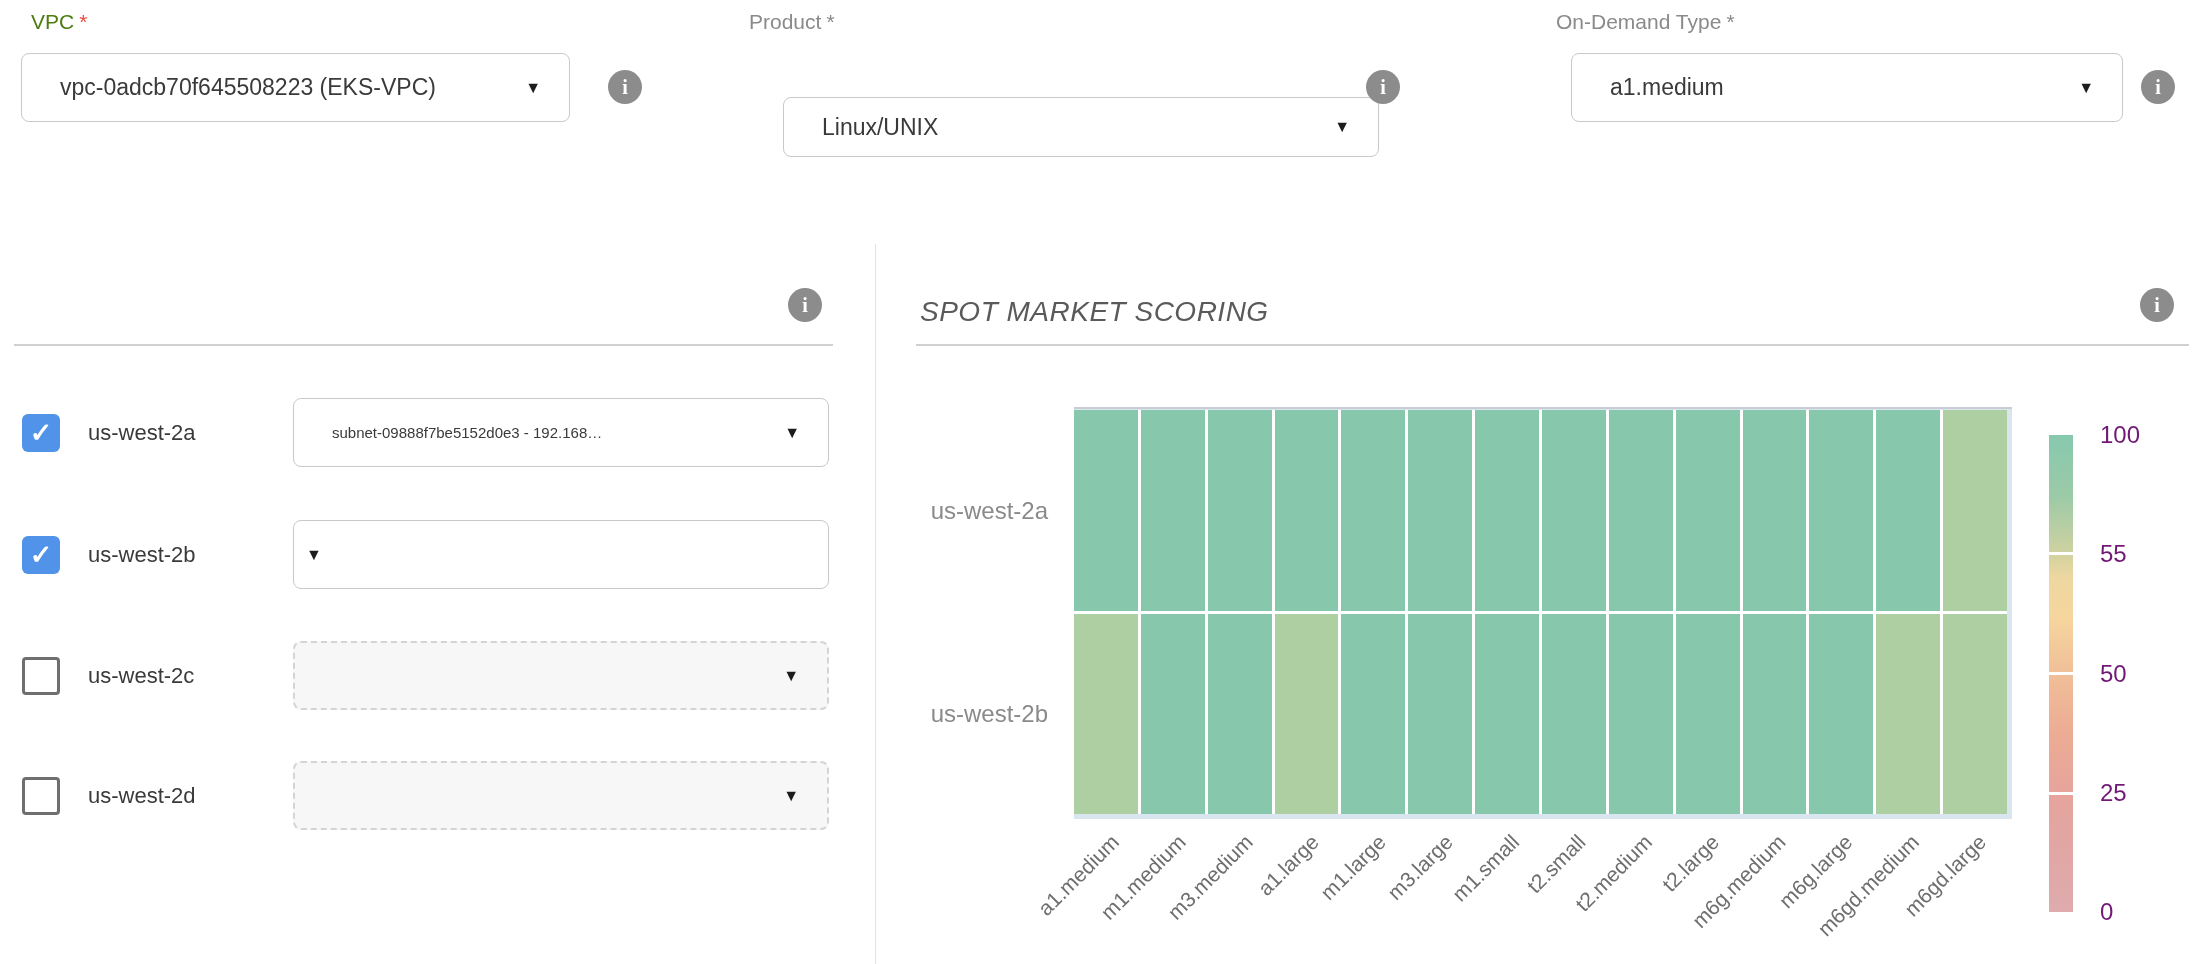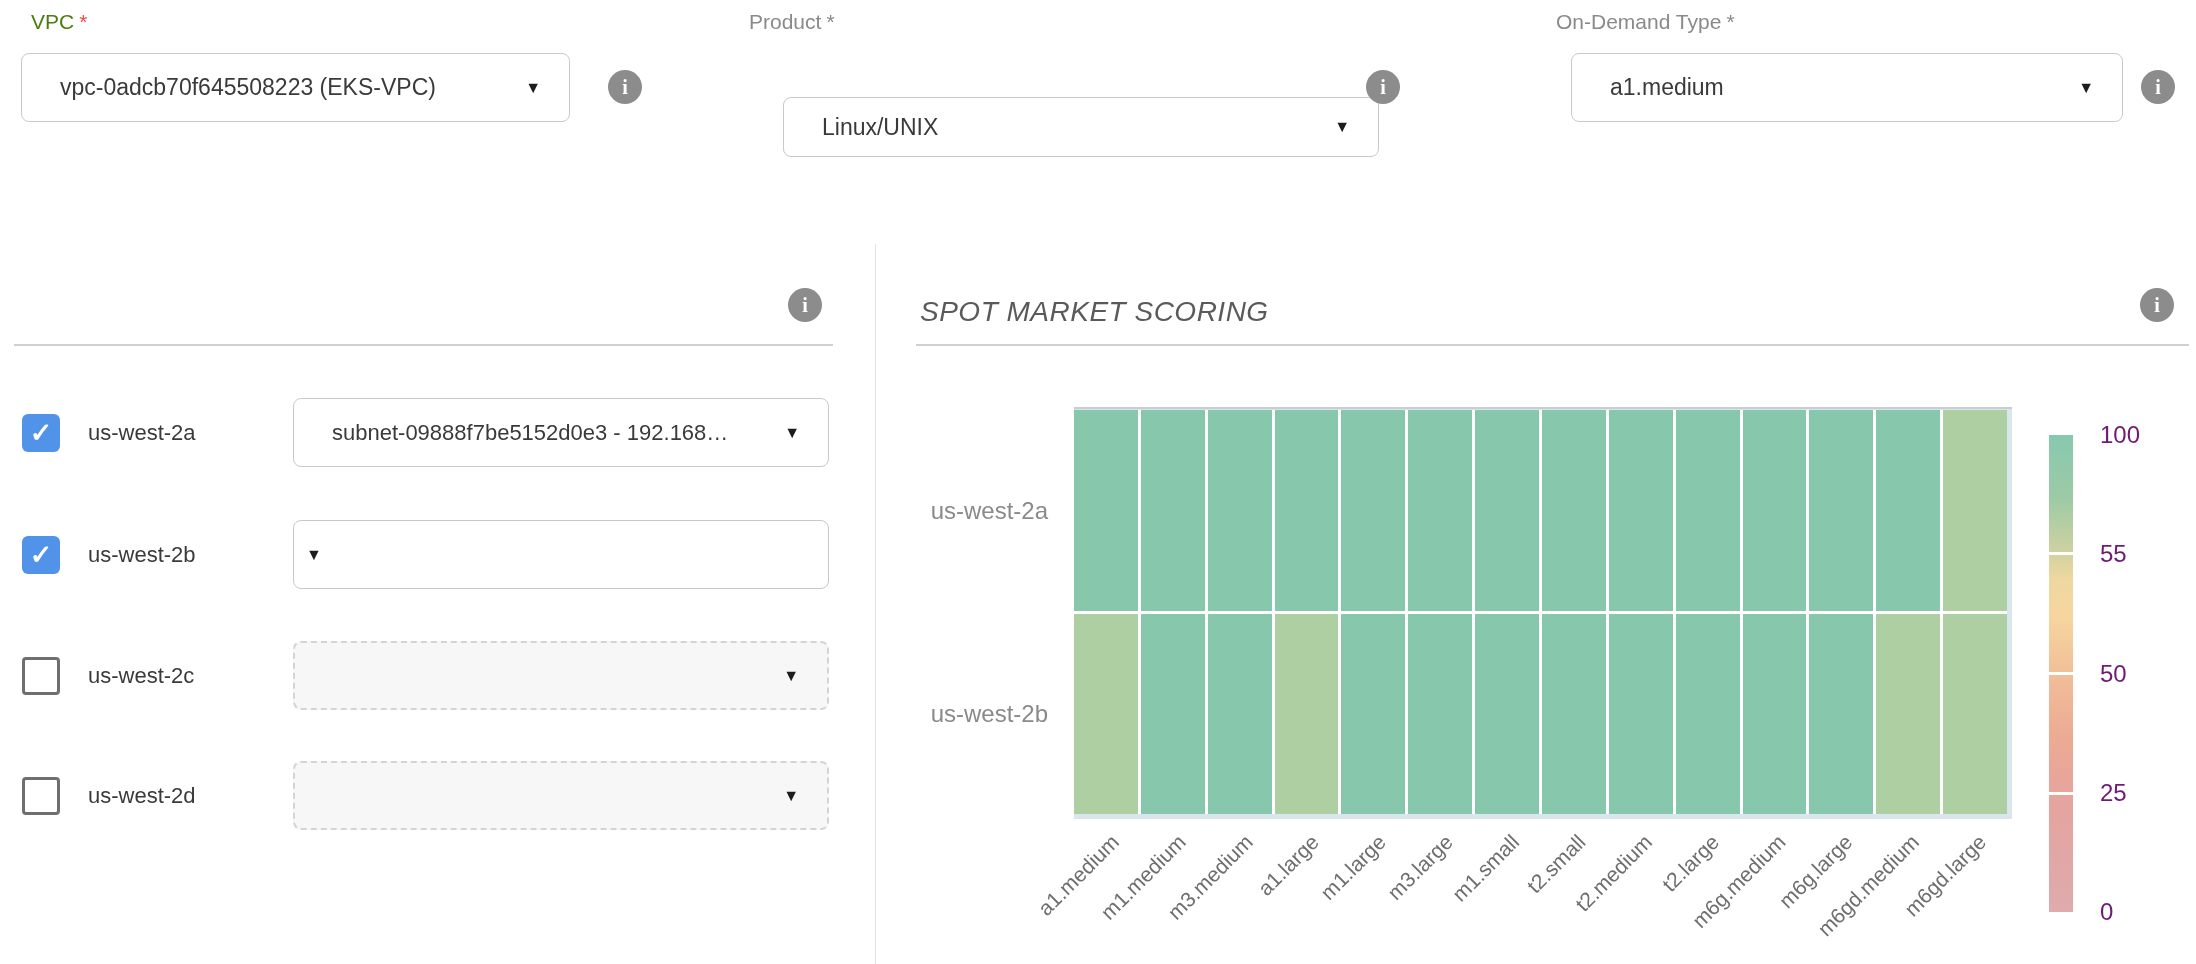--- a/index.html
+++ b/index.html
@@ -29,21 +29,21 @@
   
   .az-row{position:absolute;left:0;width:875px;height:69px;}
   .checkbox{position:absolute;left:22px;top:16px;width:38px;height:38px;box-sizing:border-box;
             border:3px solid #6f6f6f;border-radius:4px;background:#fff;display:flex;
             align-items:center;justify-content:center;cursor:pointer;}
   .checkbox.checked{border:none;background:#5193e9;border-radius:6px;}
   .check{display:none;color:#fff;font-size:27px;font-weight:bold;line-height:1;}
   .checkbox.checked .check{display:block;}
   .zone{position:absolute;left:88px;top:0;height:69px;line-height:69px;font-size:22px;color:#3a3a3a;}
   .az-select{left:293px;top:0;width:536px;height:69px;}
-  .az-select .sel-text{font-size:22px;}
+  .az-select .sel-text{font-size:15px;}
   .az-select.empty{border:2px dashed #d4d4d4;background:#f7f7f7;}
 
   
   .heatmap-wrap{position:absolute;left:1074px;top:407px;width:938px;height:412px;
                 background:#d9e5ef;border-top:2px solid #c8cdd3;box-sizing:border-box;
                 padding:1px 5px 5px 0;}
   .hm-grid{width:100%;height:100%;display:grid;grid-template-columns:repeat(14,1fr);
            grid-template-rows:1fr 1fr;gap:3px;background:#ffffff;}
   .hm-rowlabel{position:absolute;left:878px;width:170px;text-align:right;
                font-size:24px;color:#8a8a8a;white-space:nowrap;}

